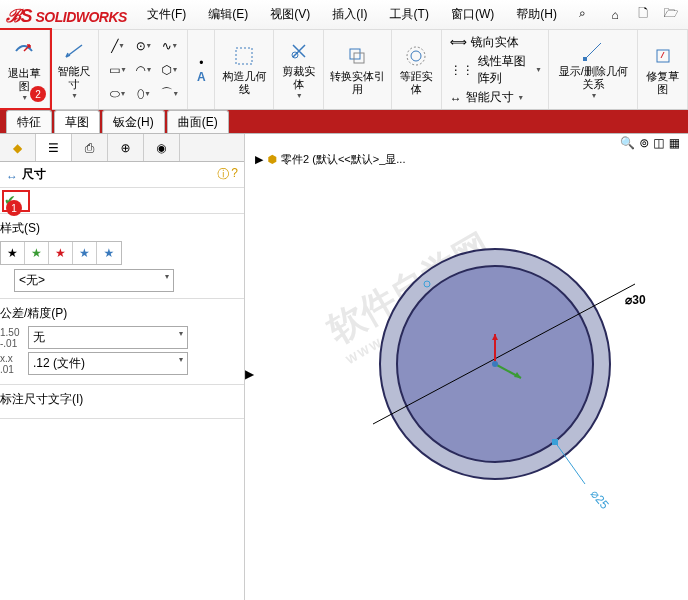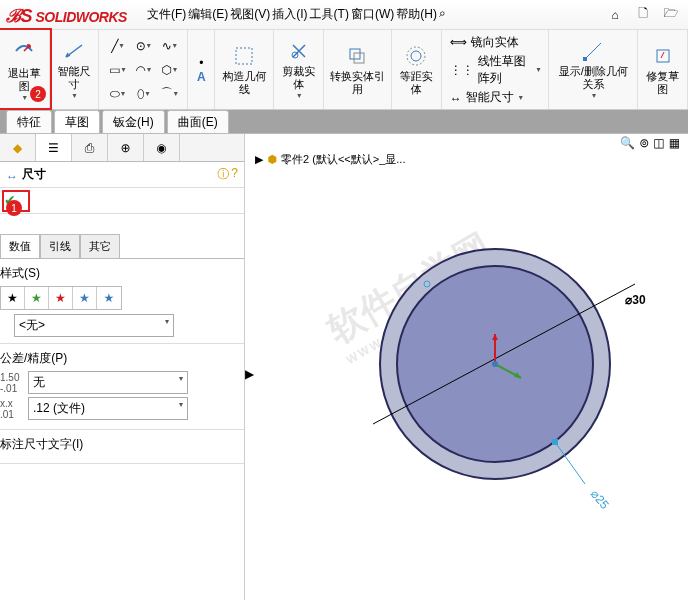--- a/index.html
+++ b/index.html
@@ -1,37 +1,37 @@
 <!DOCTYPE html>
 <html><head>
 <meta charset="utf-8">
 <style>
 * { box-sizing: border-box; margin: 0; padding: 0; font-family: "Microsoft YaHei", sans-serif; }
 body { width: 688px; height: 600px; background: #fff; font-size: 12px; overflow: hidden; position: relative; }
 
 .titlebar { height: 30px; display: flex; align-items: center; padding: 0 6px; border-bottom: 1px solid #ddd; background: linear-gradient(#fff,#f5f5f5); text-align: center; }
 .logo { color: #d31820; font-weight: bold; font-style: italic; font-size: 14px; letter-spacing: -0.5px; margin-right: 20px; }
 .logo .s { color: #d31820; font-size: 18px; }
-.menu { display: flex; gap: 2px; }
+.menu { display: flex; gap: 22px; }
 .menu span { cursor: pointer; }
 .titlebar-right { margin-left: auto; display: flex; gap: 6px; }
 .tb-icon { width: 22px; height: 22px; display: flex; align-items: center; justify-content: center; }
 
 .ribbon { height: 80px; border-bottom: 1px solid #ccc; display: flex; background: #f8f8f8; }
 .ribbon-group { padding: 4px 6px; display: flex; flex-direction: column; align-items: center; justify-content: center; border-right: 1px solid #e0e0e0; position: relative; }
 .ribbon-group.big { min-width: 46px; }
 .ribbon-label { font-size: 11px; text-align: center; line-height: 13px; margin-top: 2px; }
 .red-box { border: 2px solid #e02020; position: absolute; }
 .red-num { background: #e02020; color: #fff; border-radius: 50%; width: 16px; height: 16px; font-size: 10px; display: flex; align-items: center; justify-content: center; position: absolute; }
 
 .small-icons-grid { display: grid; grid-template-columns: repeat(3, 24px); grid-auto-rows: 22px; gap: 2px; }
 .small-icon { display: flex; align-items: center; justify-content: center; }
 .dd { font-size: 8px; margin-left: 1px; color: #555; }
 
-.tabs { height: 24px; display: flex; background: #a3a3a3; border-bottom: 1px solid #bbb; padding-left: 6px; }
+.tabs { height: 24px; display: flex; background: #b91c1c; border-bottom: 1px solid #bbb; padding-left: 6px; }
 .tab { padding: 3px 10px; border: 1px solid #bbb; border-bottom: none; margin-right: 2px; background: #fafafa; border-radius: 3px 3px 0 0; }
 .tab.active { background: #fff; }
 
 .main { display: flex; height: calc(600px - 30px - 80px - 24px); }
 .sidebar { width: 245px; border-right: 1px solid #ccc; display: flex; flex-direction: column; overflow: hidden; background:#fff; }
 .side-tabs { height: 28px; display: flex; border-bottom: 1px solid #bbb; background:#f4f4f4; }
 .side-tab { width: 36px; display: flex; align-items: center; justify-content: center; border-right: 1px solid #ccc; }
 
 .section-header { display: flex; align-items: center; padding: 4px 6px; border-bottom: 1px solid #ddd; }
 .section-header .title { flex: 1; font-weight: bold; }
@@ -201,25 +201,20 @@
       <span class="title">尺寸</span>
       <div class="help-icons">
         <span>ⓘ</span>
         <span>?</span>
       </div>
     </div>
     <div class="confirm-row" style="height:26px">
       <span class="green-check">✔</span>
       <div class="red-box" style="left:2px;top:2px;width:28px;height:22px"></div>
       <div class="red-num" style="left:6px;top:12px">1</div>
-    </div>
-    <div class="subtabs">
-      <div class="subtab active">数值</div>
-      <div class="subtab">引线</div>
-      <div class="subtab">其它</div>
     </div>
 
     <div class="panel-section">
       <div class="sec-title">样式(S)</div>
       <div class="stars">
         <div class="star">★</div>
         <div class="star" style="color:#3a9b35">★</div>
         <div class="star" style="color:#d31820">★</div>
         <div class="star" style="color:#3a7abd">★</div>
         <div class="star" style="color:#3a7abd">★</div>

